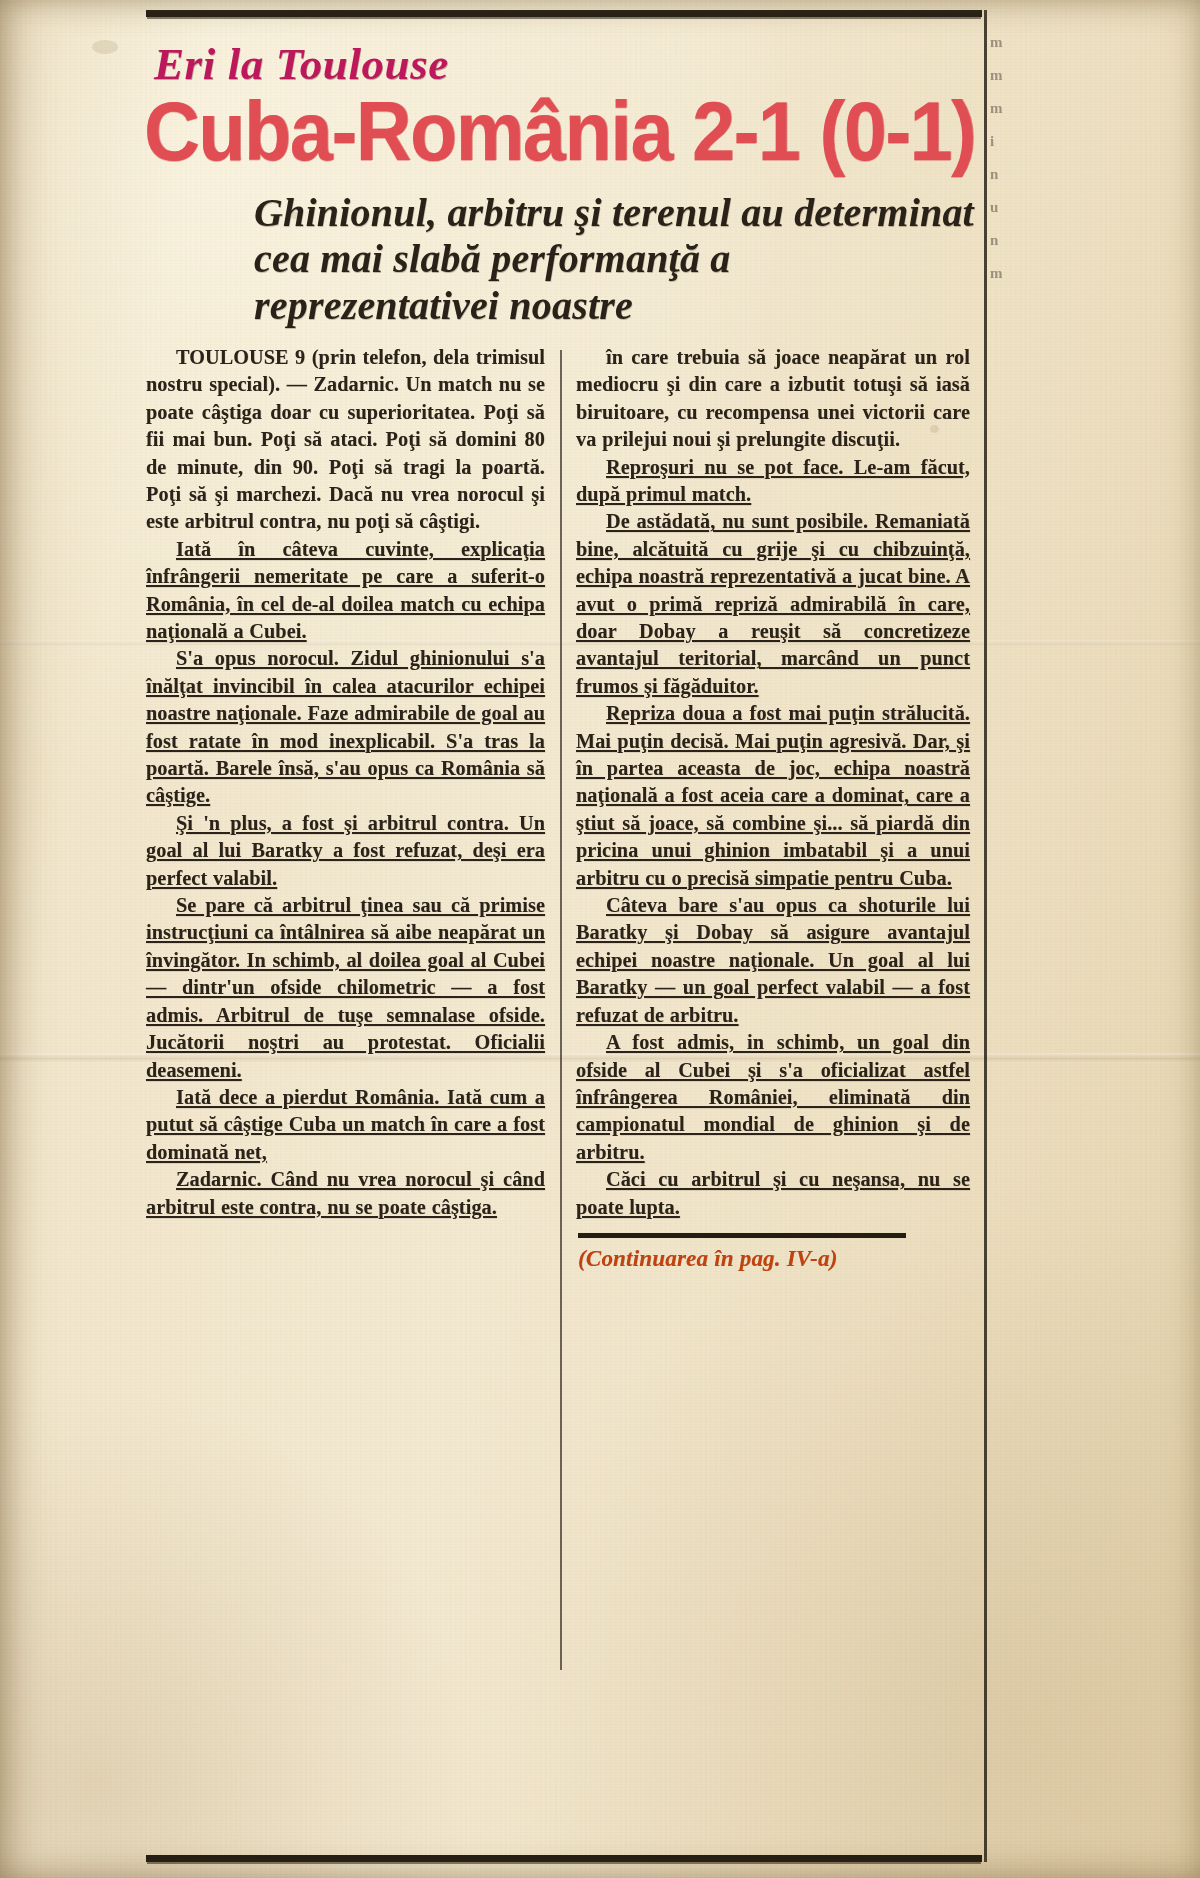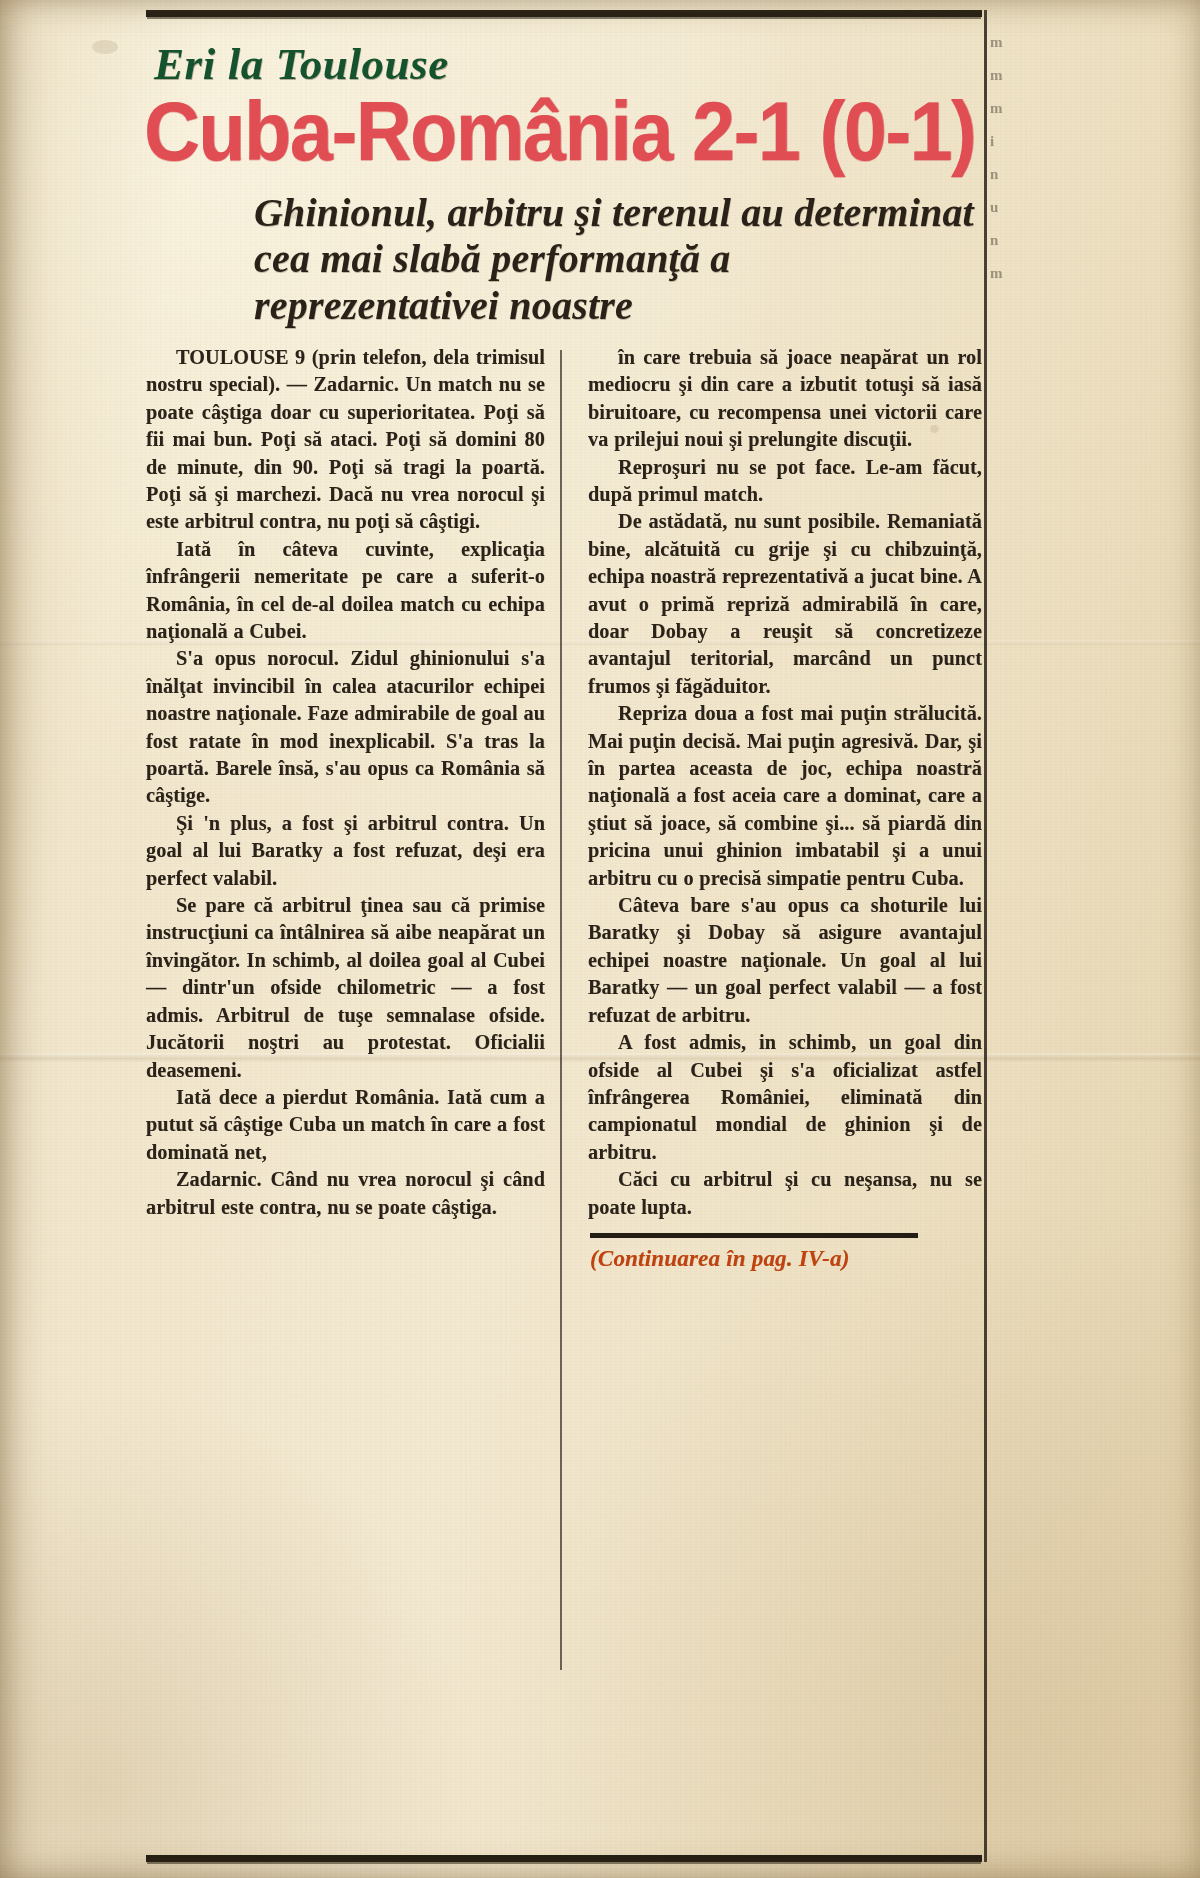--- a/index.html
+++ b/index.html
@@ -71,21 +71,21 @@
 
   
   .article{
     position:absolute;left:146px;top:26px;width:838px;height:1824px;
   }
   .kicker{
     margin:16px 0 0 8px;
     font-family:"Liberation Serif", serif;
     font-style:italic;font-weight:700;
     font-size:45px;line-height:1.02;letter-spacing:.6px;
-    color:#14532d;
+    color:#be185d;
     text-shadow:.6px .6px 0 rgba(60,48,30,.35);
   }
   .headline{
     margin:4px 0 0 -2px;
     font-family:"Liberation Sans Narrow","Liberation Sans", sans-serif;
     font-weight:700;
     font-size:83px;line-height:.96;
     letter-spacing:-1.5px;
     color:#e04d52;
     transform:scaleX(.93);transform-origin:left center;
@@ -97,21 +97,21 @@
     font-family:"Liberation Serif", serif;
     font-style:italic;font-weight:700;
     font-size:40px;line-height:1.17;letter-spacing:.2px;
     color:#2a2218;
     text-shadow:.5px .5px 0 rgba(60,48,30,.28);
   }
 
   
   .cols{
     position:relative;margin-top:14px;
-    display:flex;gap:12px;
+    display:flex;gap:0;
   }
   .col{
     width:412px;box-sizing:border-box;
   }
   .col.left{padding-right:13px;}
   .col.right{padding-left:18px;}
   .coldiv{
     position:absolute;left:414px;top:6px;width:2px;height:1320px;
     background:#3a3026;opacity:.72;
   }
@@ -121,21 +121,21 @@
     font-weight:700;
     font-size:20.2px;line-height:27.4px;
     letter-spacing:.1px;word-spacing:.6px;
     color:#2b2319;
     text-align:justify;
     text-indent:30px;
     text-shadow:.4px .4px 0 rgba(70,56,36,.30);
     -webkit-font-smoothing:none;
   }
   .col p.lede{ text-indent:30px; }
-  .col p + p{ margin-top:0; }
+  .col p + p{ margin-top:0;text-decoration:underline; }
 
   
   .cont-rule{
     width:328px;height:5px;background:#241d14;margin:12px 0 0 2px;
   }
   .cont-note{
     margin:8px 0 0 2px;
     font-family:"Liberation Serif", serif;
     font-style:italic;font-weight:700;
     font-size:23px;line-height:1.1;letter-spacing:.2px;

